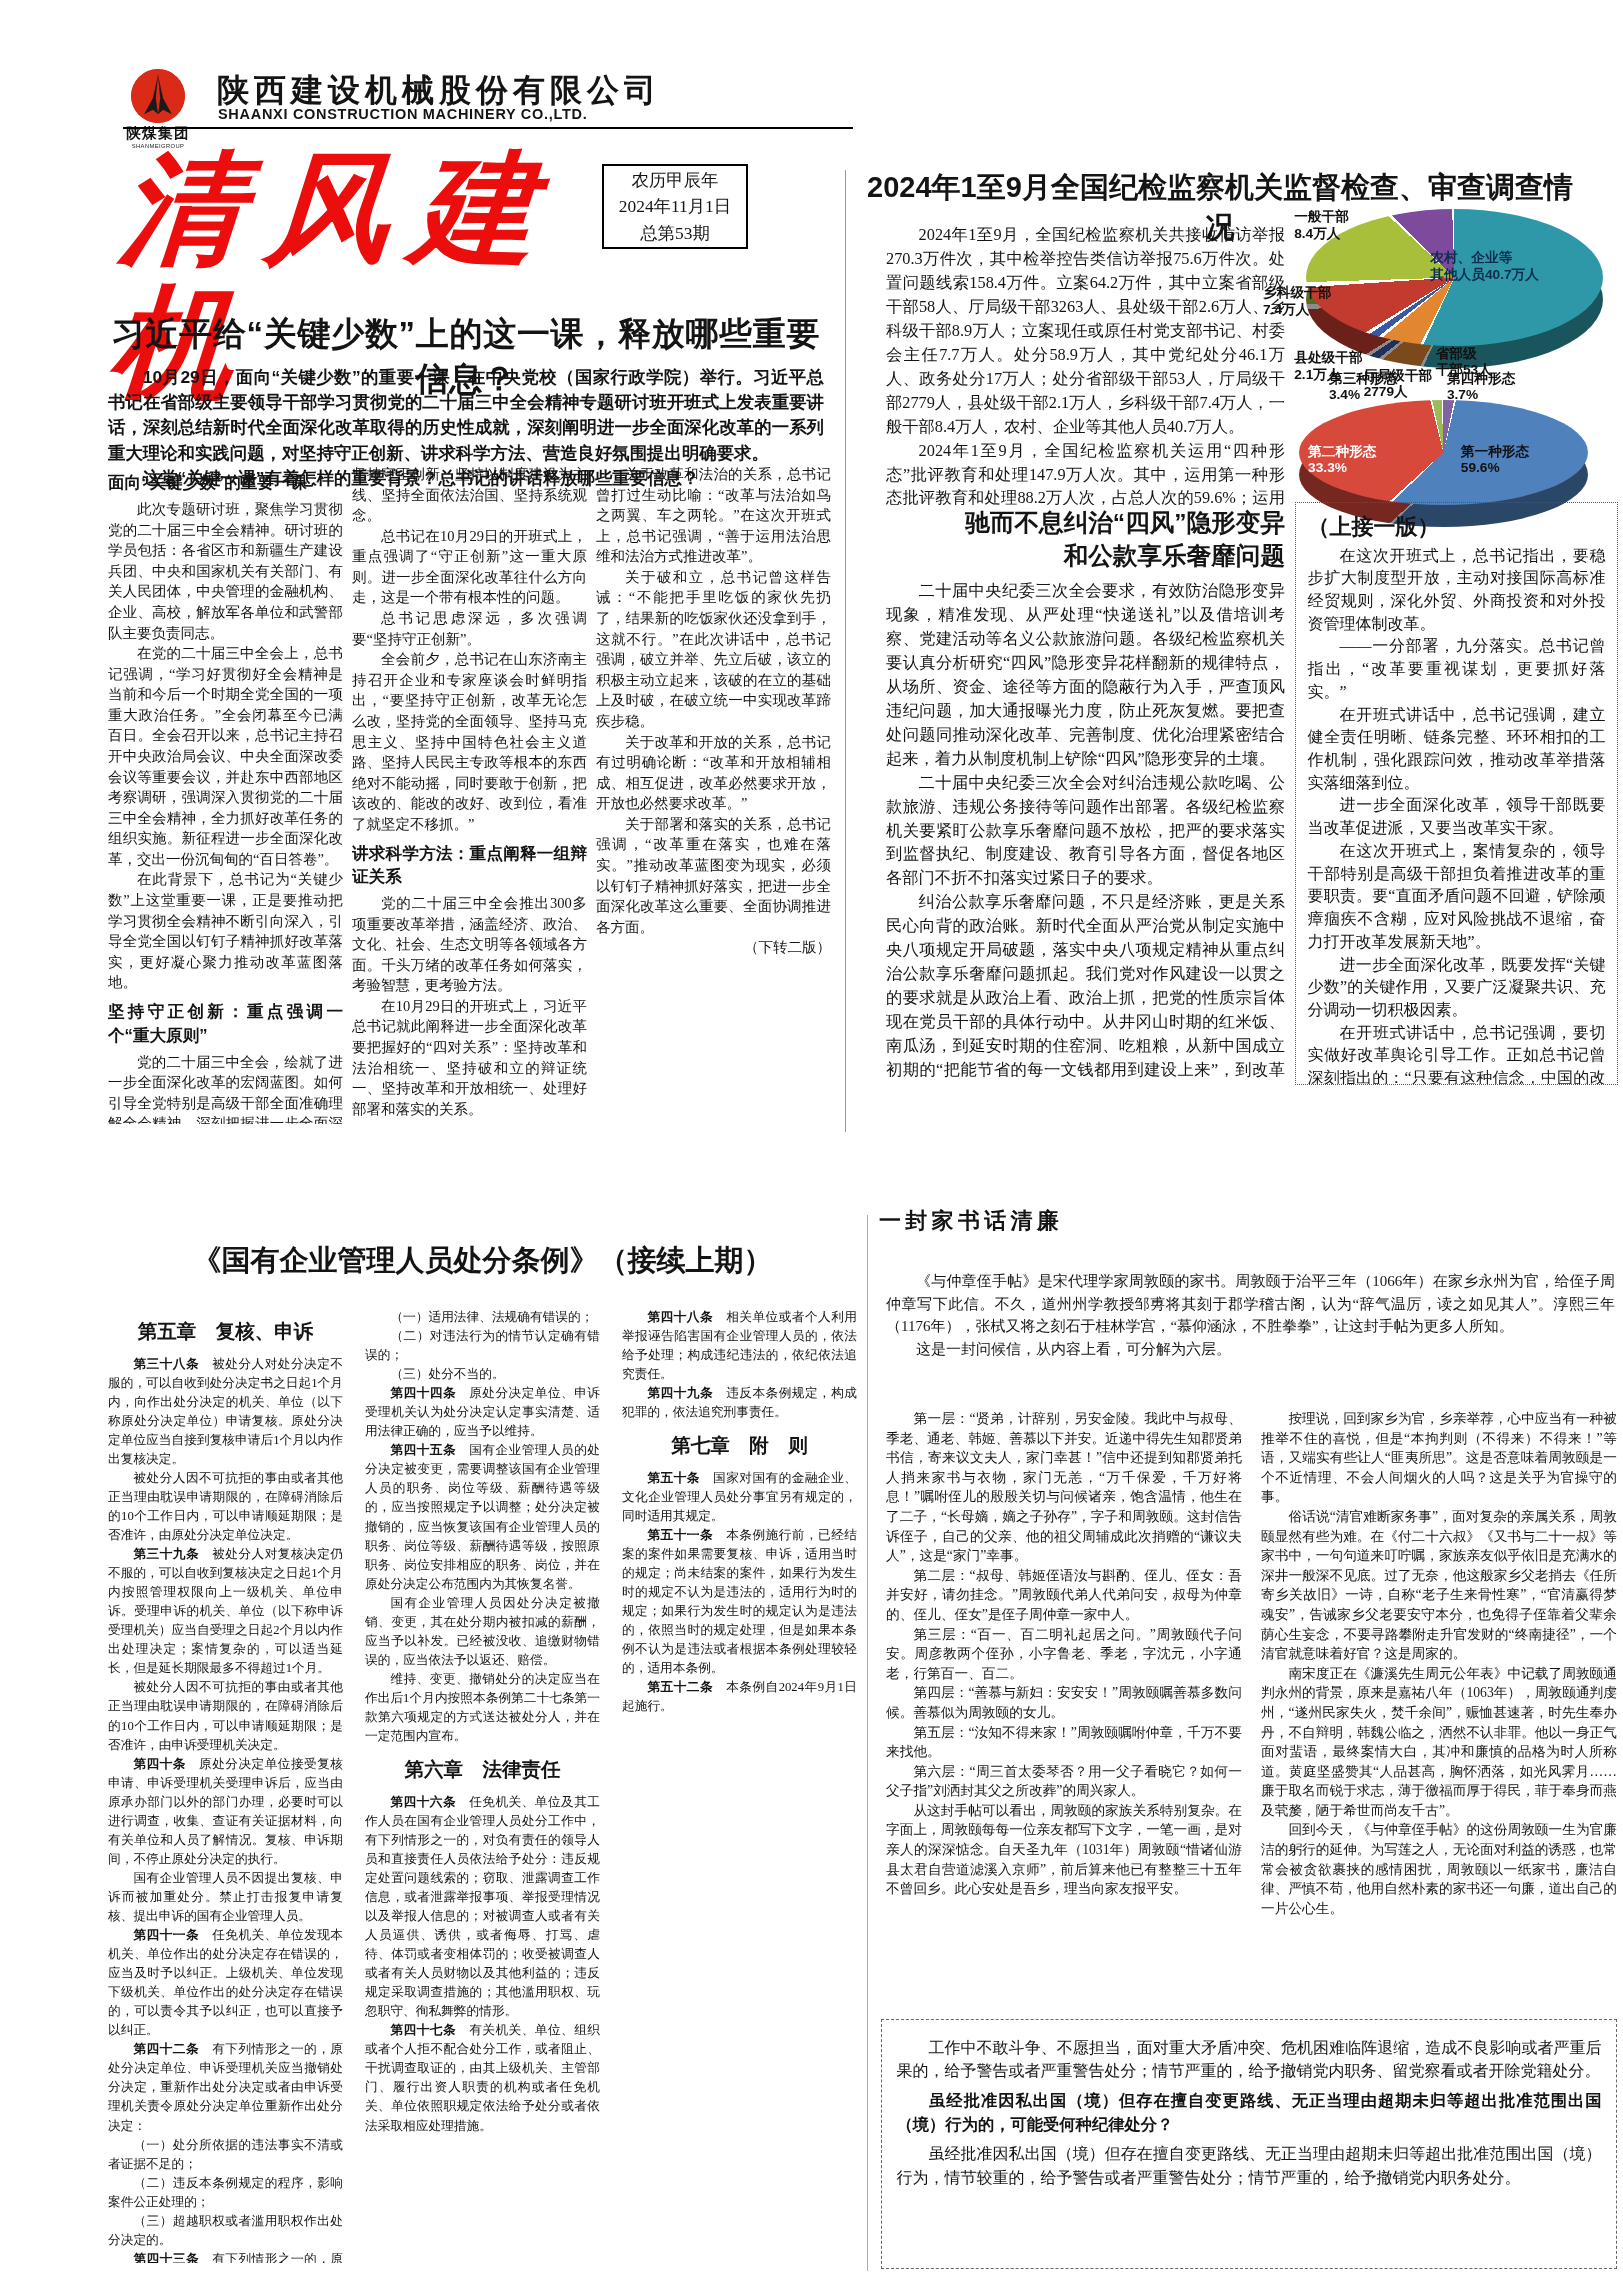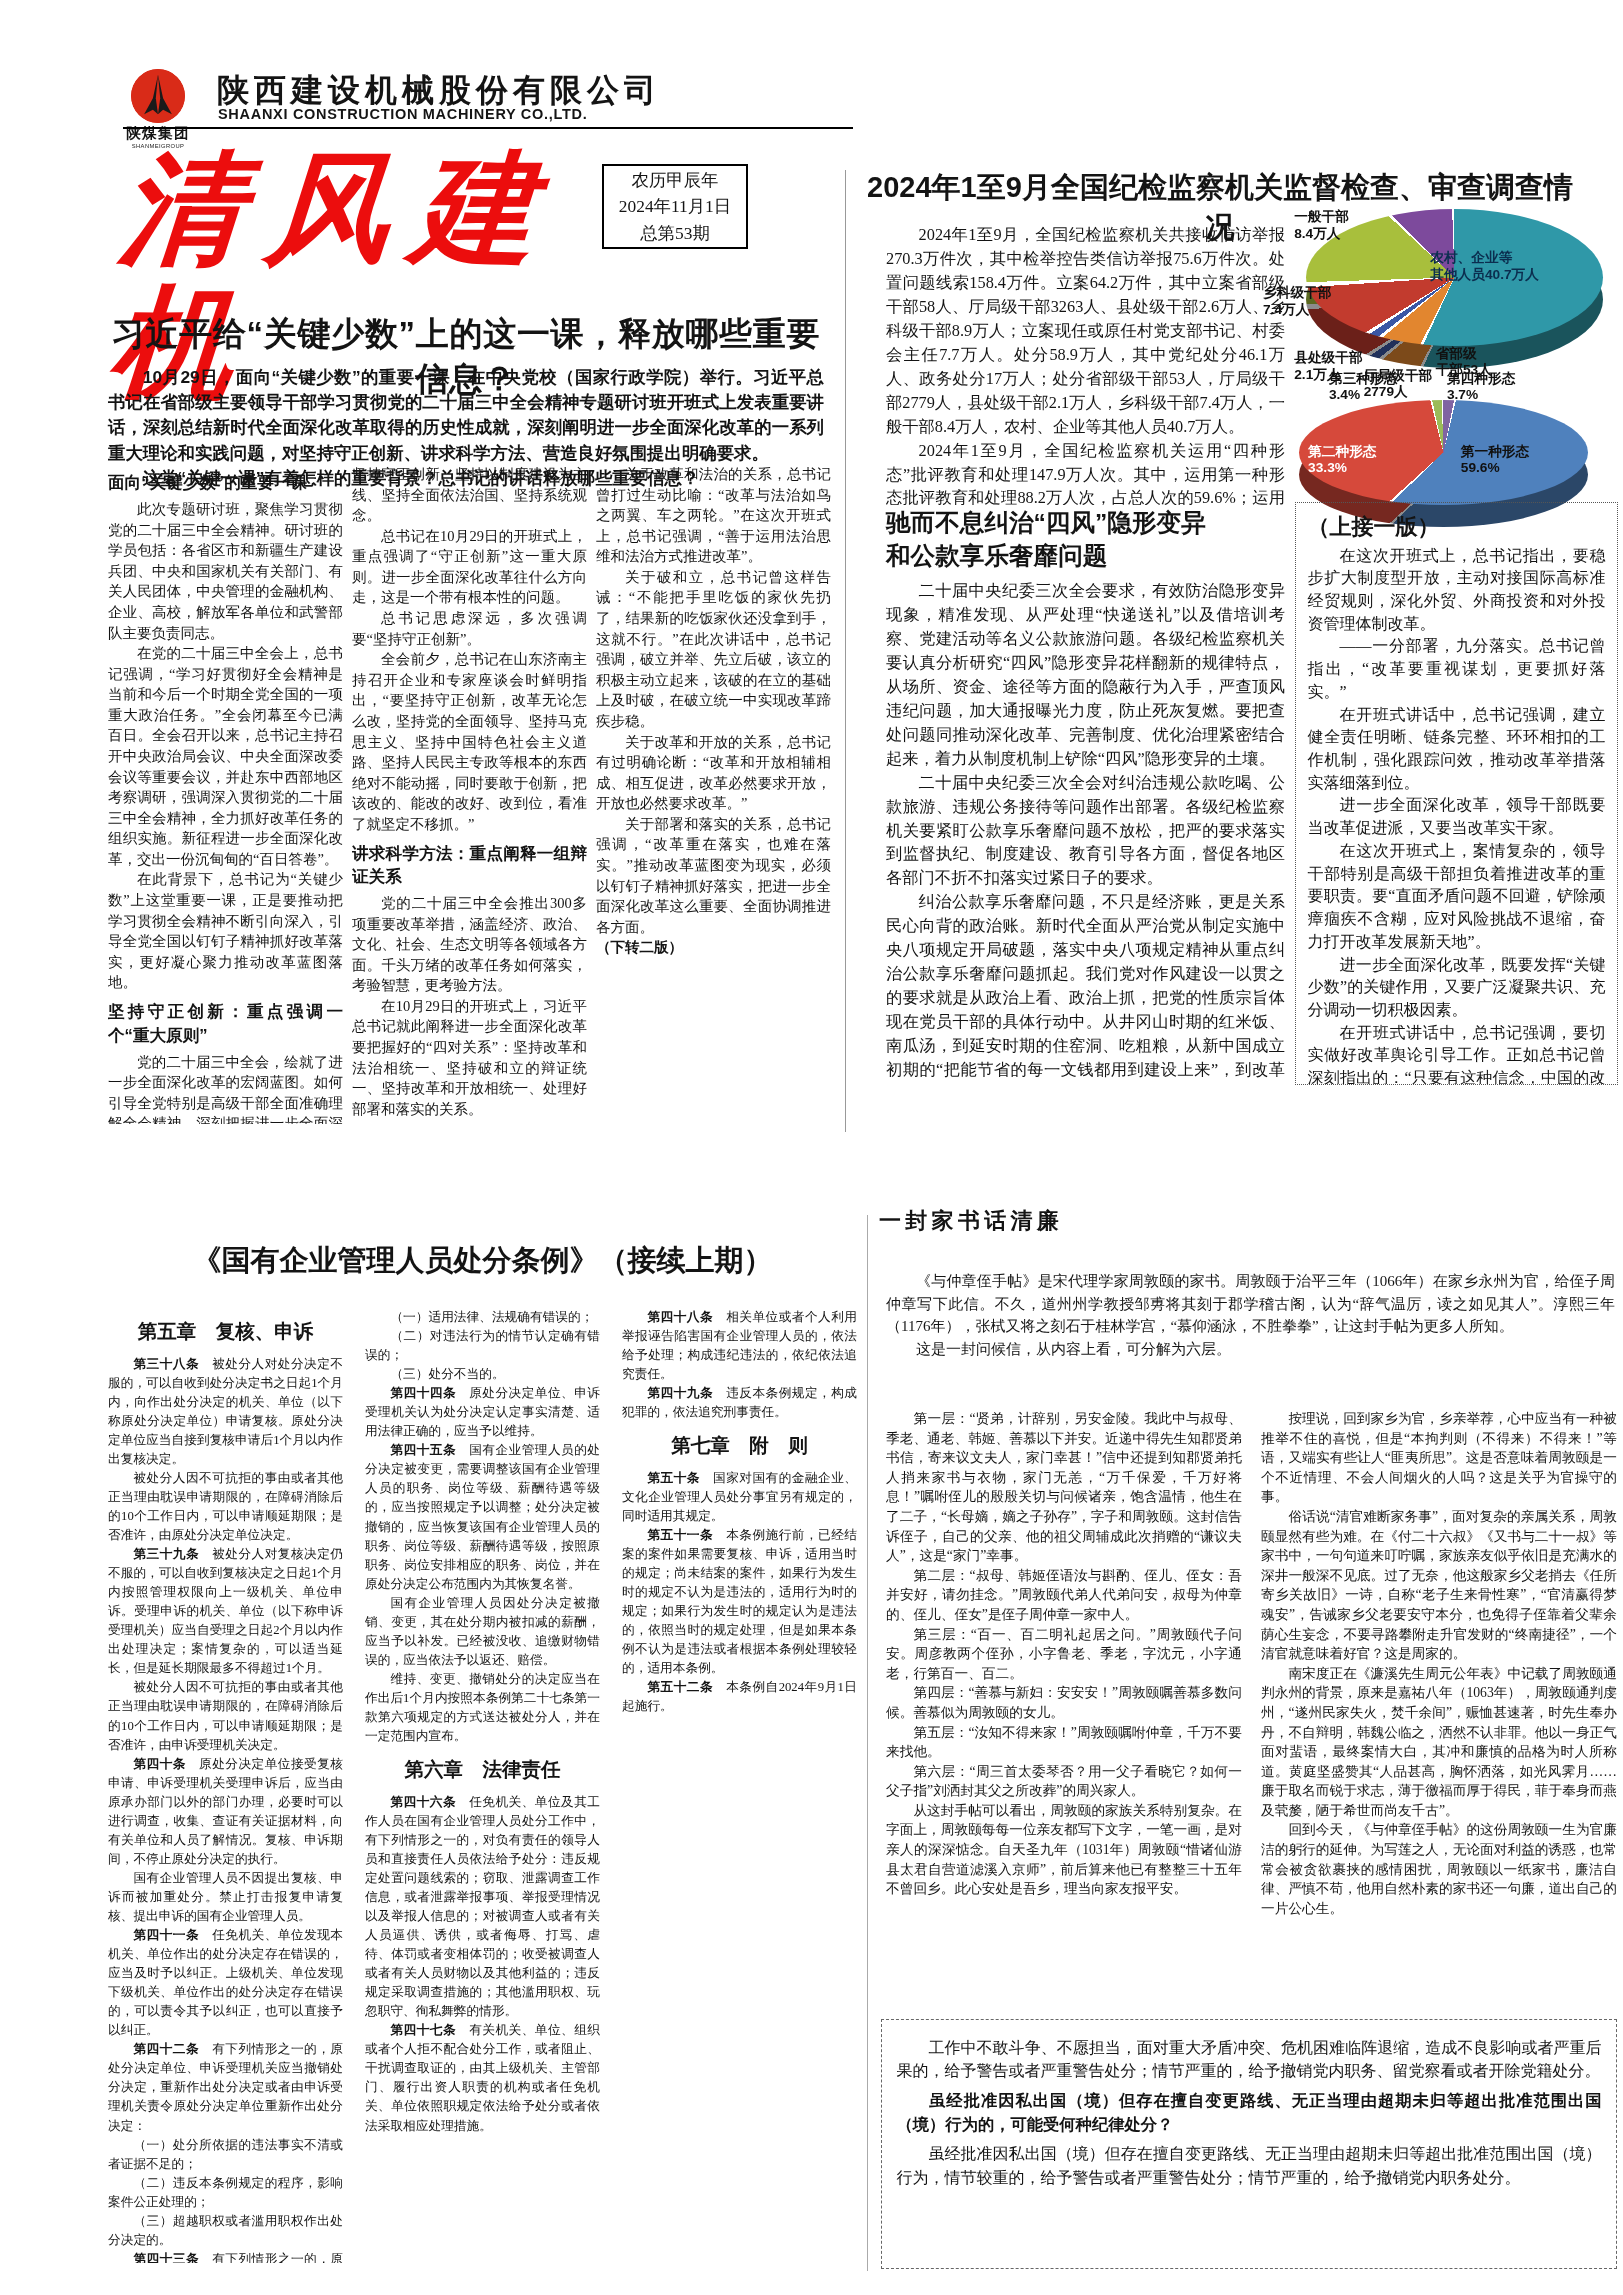--- a/index.html
+++ b/index.html
@@ -26,37 +26,37 @@
   
   .lead-headline{left:108px;top:312px;width:716px;text-align:center;font-family:"Liberation Sans",sans-serif;
                  font-weight:900;font-size:33px;letter-spacing:0.7px;}
   .lead-intro{left:108px;top:365px;width:716px;font-family:"Liberation Sans",sans-serif;font-weight:bold;
               font-size:17.4px;line-height:1.45;text-align:justify;}
   .lead-intro .para{text-indent:2em;}
   .col{overflow:hidden;text-align:justify;}
   .lead-col{top:464px;width:235px;height:660px;font-size:14.5px;line-height:1.42;}
   .lead-col .para.p{text-indent:2em;}
   .lead-col .para.h{font-family:"Liberation Sans",sans-serif;font-weight:bold;font-size:16.6px;margin:7.2px 0 4.3px 0;text-indent:0;}
-  .para.turn{text-align:left;font-family:"Liberation Sans",sans-serif;font-weight:bold;}
+  .para.turn{text-align:right;font-family:"Liberation Sans",sans-serif;font-weight:normal;}
   
   .stats-headline{left:862px;top:168px;width:716px;text-align:center;font-family:"Liberation Sans",sans-serif;
                   font-weight:900;font-size:29px;}
   .stats-body{left:886px;top:223px;width:399px;height:282px;font-size:16.3px;line-height:1.47;}
   .stats-body .para{text-indent:2em;}
   
   .pie-box{width:347px;}
   .pie3d{position:absolute;}
   .pie-depth,.pie-face{position:absolute;border-radius:50%;width:100%;height:100%;}
   .pie-depth{top:22px;filter:brightness(.55);}
   .pie-face{top:0;}
   .pie-labels{position:absolute;inset:0;}
   .pie-label{position:absolute;font-family:"Liberation Sans",sans-serif;font-weight:bold;font-size:13.7px;
              line-height:1.2;white-space:pre-line;text-align:left;transform:translate(-50%,0);}
   
-  .sifeng-headline{left:886px;top:506px;width:399px;text-align:left;font-family:"Liberation Sans",sans-serif;
+  .sifeng-headline{left:886px;top:506px;width:399px;text-align:right;font-family:"Liberation Sans",sans-serif;
                    font-weight:900;font-size:24.6px;line-height:1.35;}
   .sifeng-body{left:886px;top:579px;width:399px;height:499px;font-size:16.3px;line-height:1.47;}
   .sifeng-body .para{text-indent:2em;}
   
   .contbox{left:1295px;top:502px;width:323px;height:583px;border:1.4px dotted #555;box-sizing:border-box;
            padding:8.7px 11.6px;overflow:hidden;}
   .cont-label{font-family:"Liberation Sans",sans-serif;font-weight:bold;font-size:22px;margin-bottom:2.9px;}
   .cont-body{font-size:16px;line-height:1.42;text-align:justify;}
   .cont-body .para{text-indent:2em;}
   

